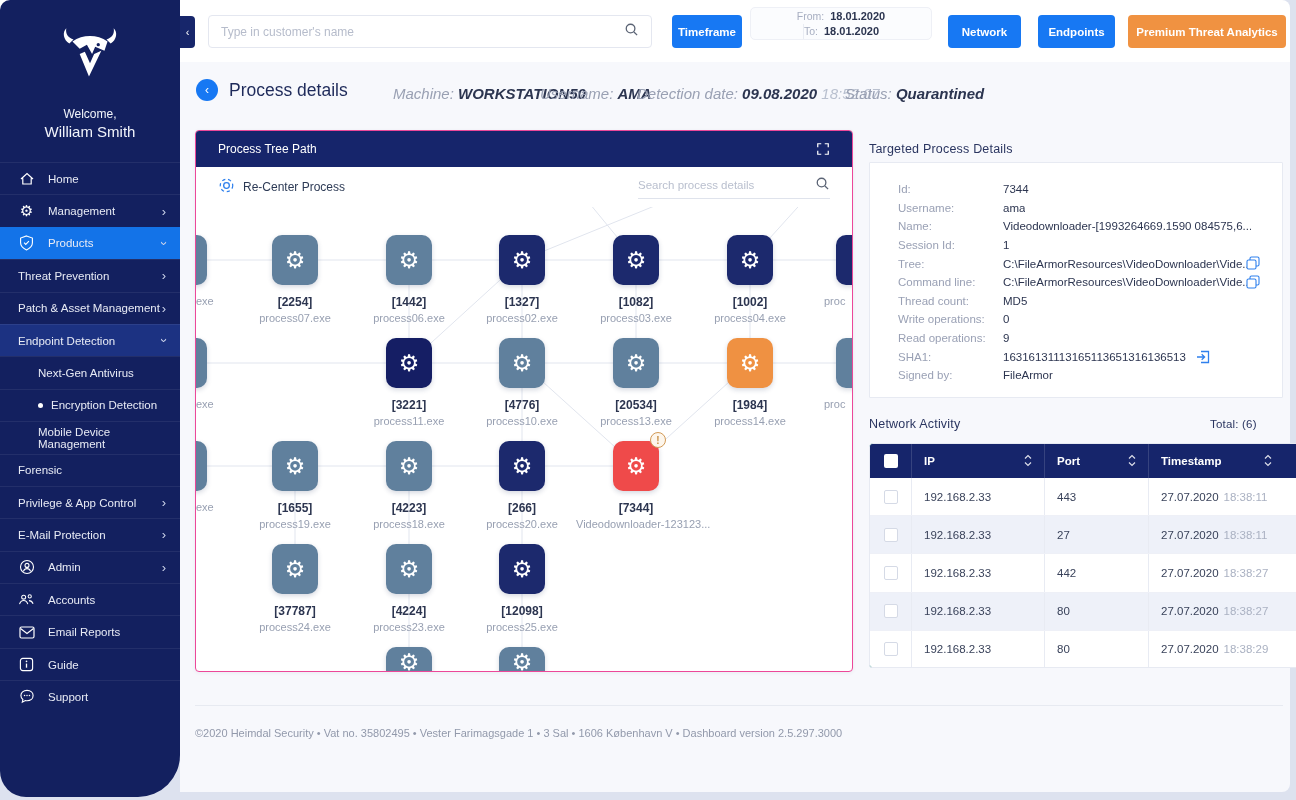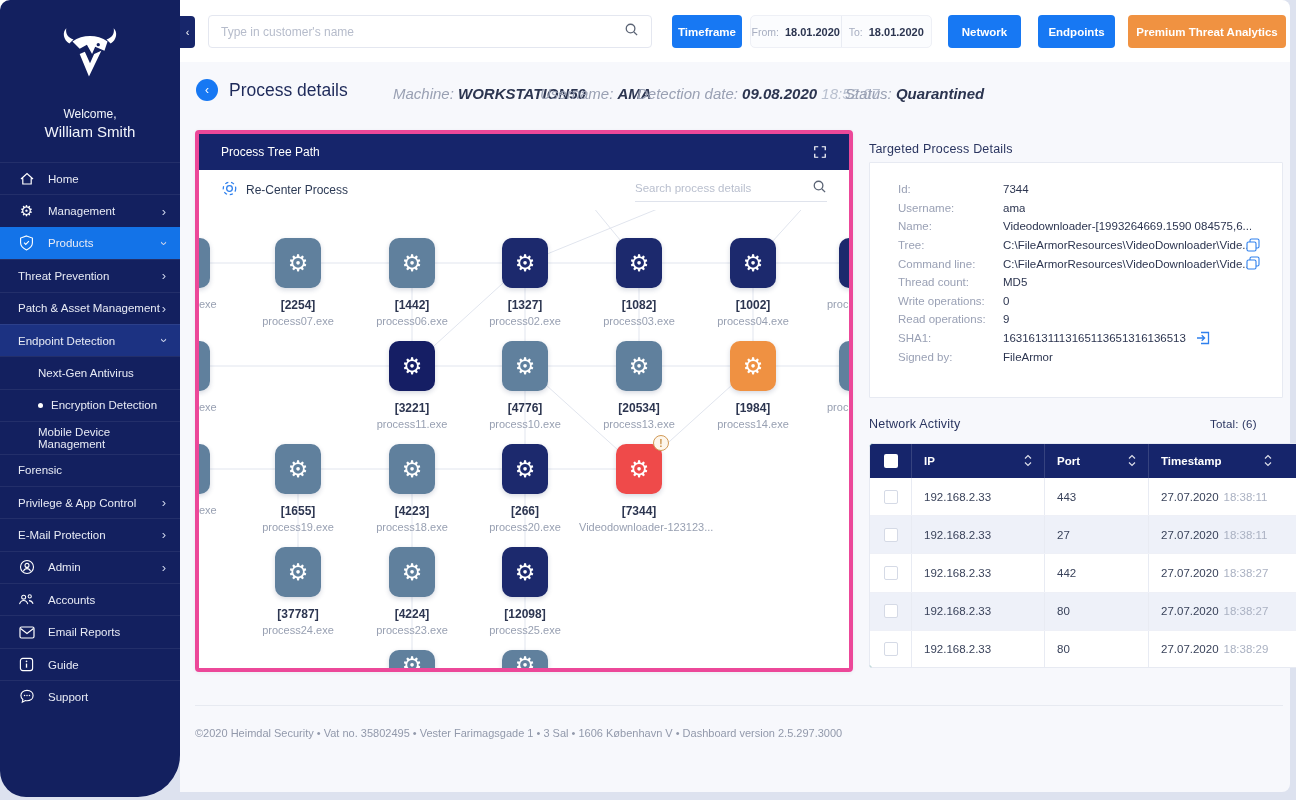--- a/index.html
+++ b/index.html
@@ -11,21 +11,21 @@
   .topbar { position:absolute; left:180px; top:0; width:1110px; height:62px; background:#fff; border-radius:0 8px 0 0; }
   .collapse-btn { position:absolute; left:180px; top:16px; width:15px; height:32px; background:#17266b; border-radius:0 4px 4px 0; color:#fff; font-size:11px; display:flex; align-items:center; justify-content:center; cursor:pointer; z-index:5; }
   .cust-search { position:absolute; left:208px; top:15px; width:444px; height:33px; border:1px solid #e4e7f0; border-radius:4px; background:#fff; display:flex; align-items:center; }
   .cust-search input { flex:1; border:none; outline:none; font-family:"Liberation Sans", sans-serif; font-size:12px; color:#3a4souk05; padding:0 12px; color:#394258; background:transparent; }
   .cust-search input::placeholder { color:#b6bccb; }
   .cust-search .sicon { margin-right:12px; }
   .btn { position:absolute; top:15px; height:33px; border-radius:4px; color:#fff; font-size:11.5px; font-weight:700; display:flex; align-items:center; justify-content:center; cursor:pointer; }
   .btn.blue { background:#1778f3; }
   .btn.orange { background:#f09241; }
   .btn-timeframe { left:672px; width:70px; }
-  .fromto { position:absolute; left:750px; top:15px; width:182px; height:33px; background:#fbfcfe; border:1px solid #eef0f6; border-radius:5px; display:flex; align-items:center; font-size:11px; }
+  .fromto { position:absolute; left:750px; top:7px; width:182px; height:33px; background:#fbfcfe; border:1px solid #eef0f6; border-radius:5px; display:flex; align-items:center; font-size:11px;flex-direction:column; }
   .fromto .half { flex:1; display:flex; align-items:center; justify-content:center; gap:6px; height:100%; }
   .fromto .half + .half { border-left:1px solid #e9ecf3; }
   .fromto .lab { color:#a7aec1; font-size:10.5px; }
   .fromto .val { color:#2c3550; font-weight:700; }
   .btn-network { left:948px; width:73px; }
   .btn-endpoints { left:1038px; width:77px; }
   .btn-premium { left:1128px; width:158px; }
 
   
   .sidebar { position:absolute; left:0; top:0; width:180px; height:797px; background:#13205f; border-radius:10px 0 42px 26px; z-index:4; color:#eef1fa; }
@@ -48,21 +48,21 @@
   .main { position:absolute; left:180px; top:62px; width:1110px; height:730px; background:#f7f8fc; border-radius:0 0 8px 0; }
 
   .phead { position:absolute; left:180px; top:62px; width:1110px; height:55px; }
   .back-btn { position:absolute; left:16px; top:17px; width:22px; height:22px; border-radius:50%; background:#1778f3; color:#fff; font-size:12px; display:flex; align-items:center; justify-content:center; cursor:pointer; }
   .ptitle { position:absolute; left:49px; top:18px; font-size:17.5px; font-weight:500; color:#1e2a5a; }
   .hmeta { position:absolute; top:23px; font-size:15px; color:#99a0b3;font-style:italic; }
   .hmeta b { color:#2c3550; font-weight:700; }
   .hmeta .time { color:#b9c0cf; }
 
   
-  .tree-card { position:absolute; left:195px; top:130px; width:658px; height:542px; background:#fff; border:4px solid #ec4899; border-radius:4px; box-shadow:0 1px 4px rgba(30,42,90,.06); overflow:hidden; }
+  .tree-card { position:absolute; left:195px; top:130px; width:658px; height:542px; background:#fff; border:1px solid #ec4899; border-radius:4px; box-shadow:0 1px 4px rgba(30,42,90,.06); overflow:hidden; }
   .tree-head { height:36px; background:#16256b; display:flex; align-items:center; padding:0 22px; color:#fff; font-size:12px; }
   .tree-head .expand { margin-left:auto; cursor:pointer; display:flex; }
   .tree-tools { height:40px; display:flex; align-items:center; padding:0 22px; }
   .recenter { display:flex; align-items:center; gap:8px; font-size:12px; color:#2c3a55; cursor:pointer; }
   .psearch { margin-left:auto; display:flex; align-items:center; border-bottom:1px solid #dfe3ec; width:192px; padding-bottom:3px; }
   .psearch input { border:none; outline:none; background:transparent; flex:1; font-family:"Liberation Sans", sans-serif; font-size:11.5px; color:#394258; }
   .psearch input::placeholder { color:#b9bfce; }
   .tree-canvas { position:relative; width:658px; height:466px; }
   .tree-canvas svg.lines { position:absolute; left:0; top:0; }
   .tnode { position:absolute; width:120px; text-align:center; }
@@ -490,20 +490,24 @@
     </div>
   <div class="drow">
       <span class="dlabel">Username:</span>
       <span class="dvalue">ama</span>
     </div>
   <div class="drow">
       <span class="dlabel">Name:</span>
       <span class="dvalue">Videodownloader-[1993264669.1590 084575,6...</span>
     </div>
   <div class="drow">
+      <span class="dlabel">Session Id:</span>
+      <span class="dvalue">1</span>
+    </div>
+  <div class="drow">
     <span class="dlabel">Tree:</span>
     <span class="dvalue">C:\FileArmorResources\VideoDownloader\Vide...</span>
     <span class="rowicon"><svg width="14" height="14" viewBox="0 0 14 14">
           <rect x="4" y="1" width="9" height="9" rx="1.5" fill="#fff" stroke="#2f80ed" stroke-width="1.1"></rect>
           <rect x="1" y="4" width="9" height="9" rx="1.5" fill="#fff" stroke="#2f80ed" stroke-width="1.1"></rect>
         </svg></span>
   </div>
   <div class="drow">
     <span class="dlabel">Command line:</span>
     <span class="dvalue">C:\FileArmorResources\VideoDownloader\Vide...</span>

